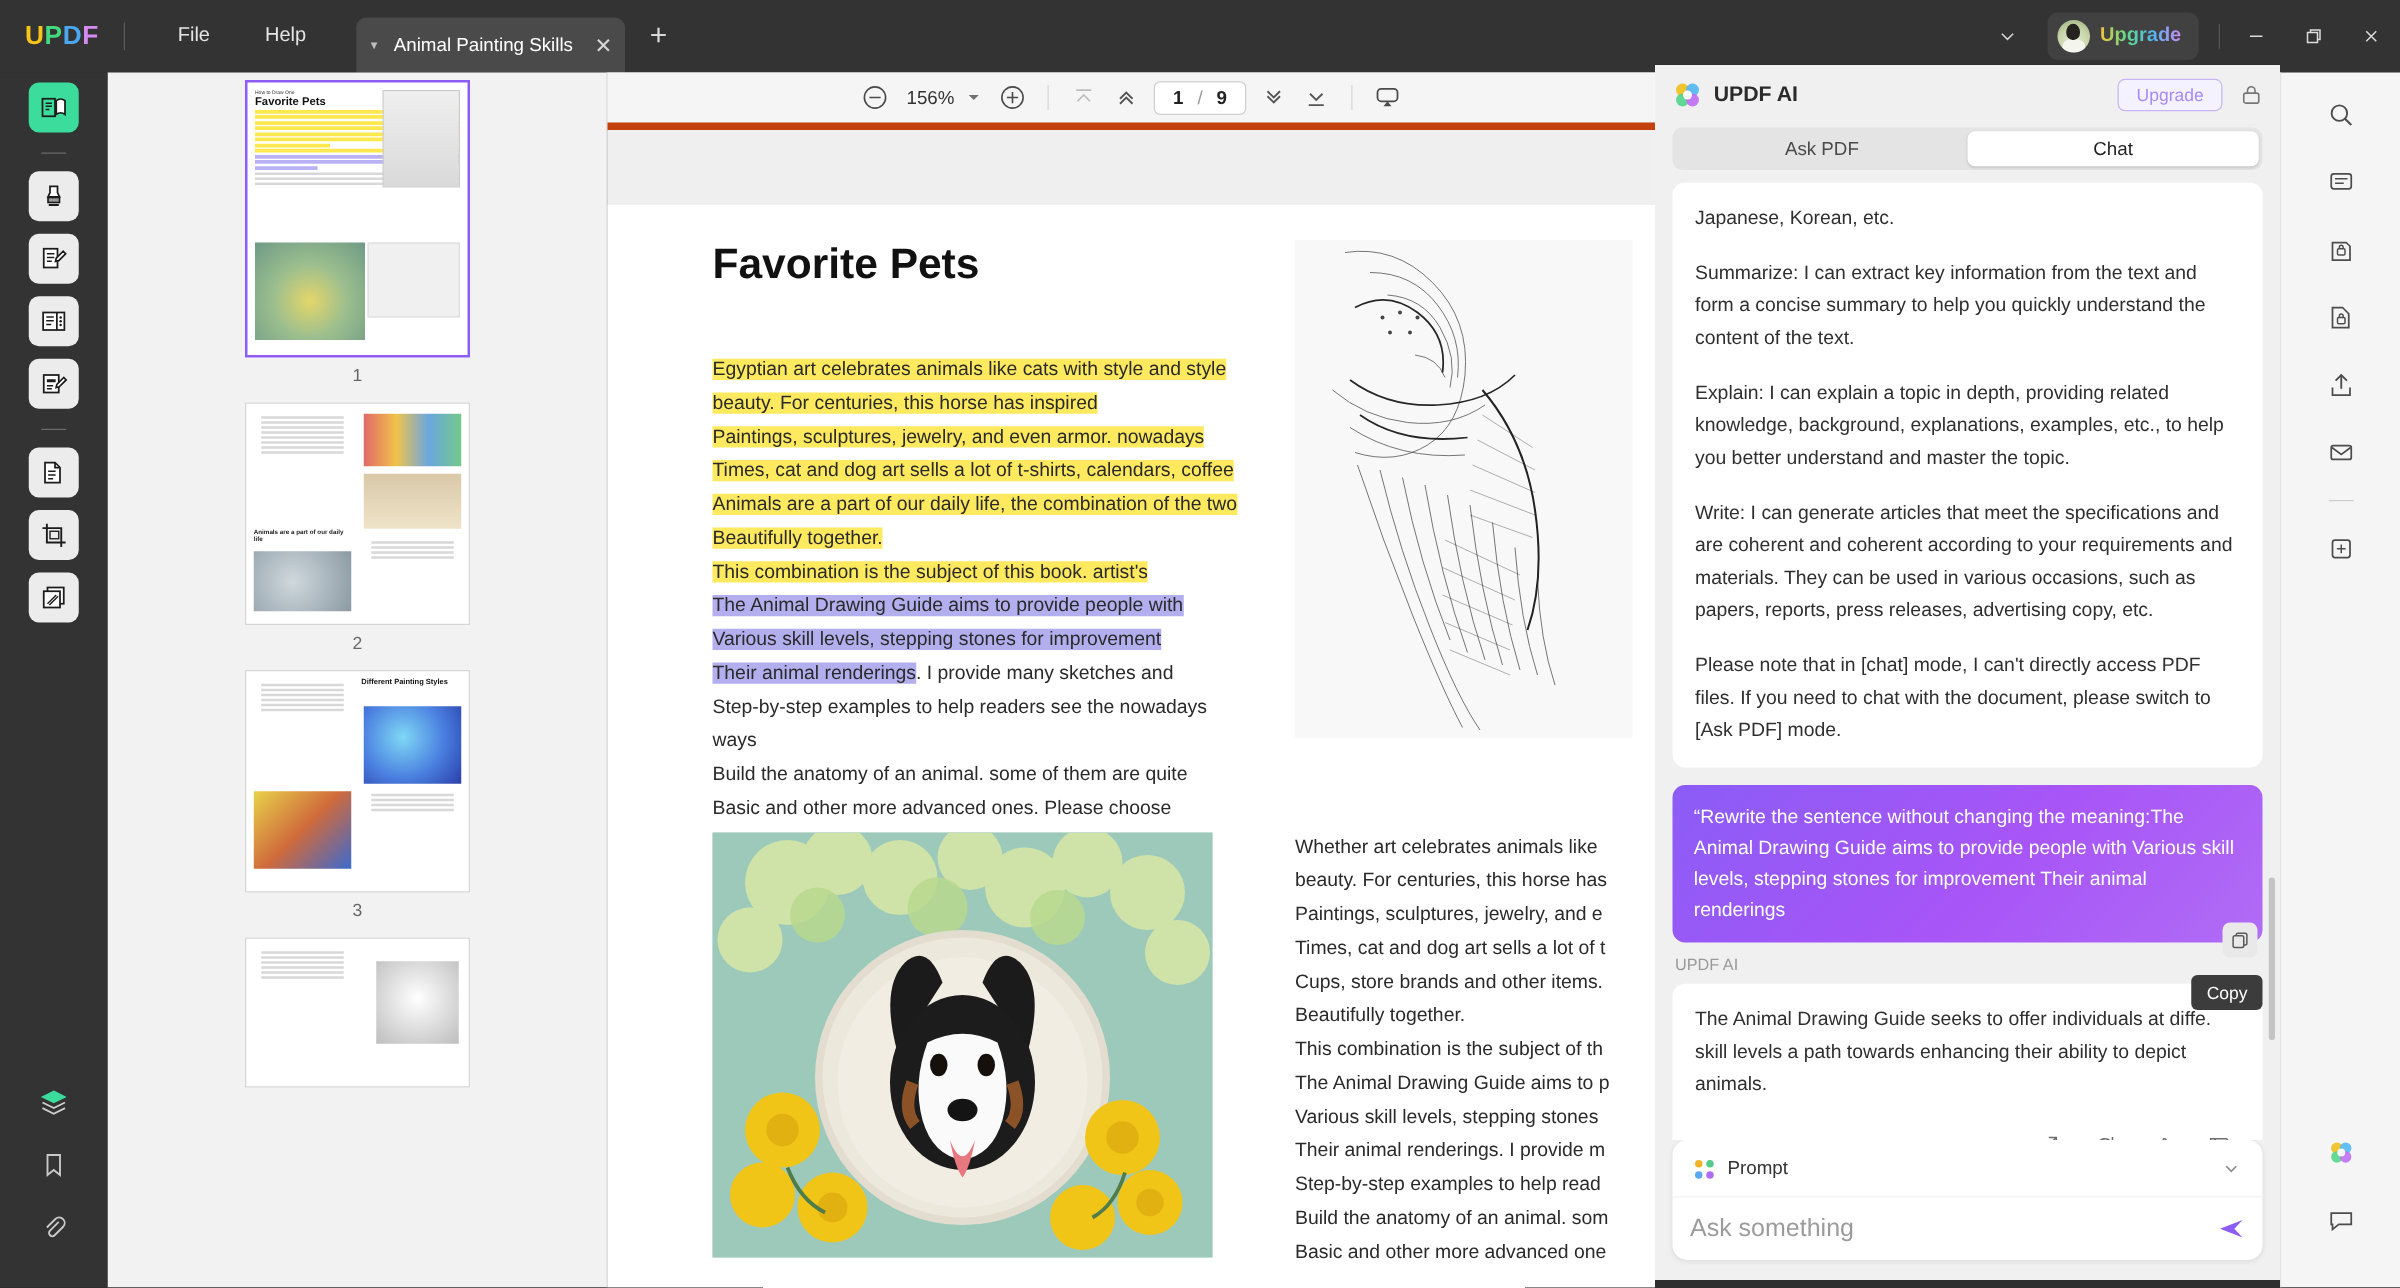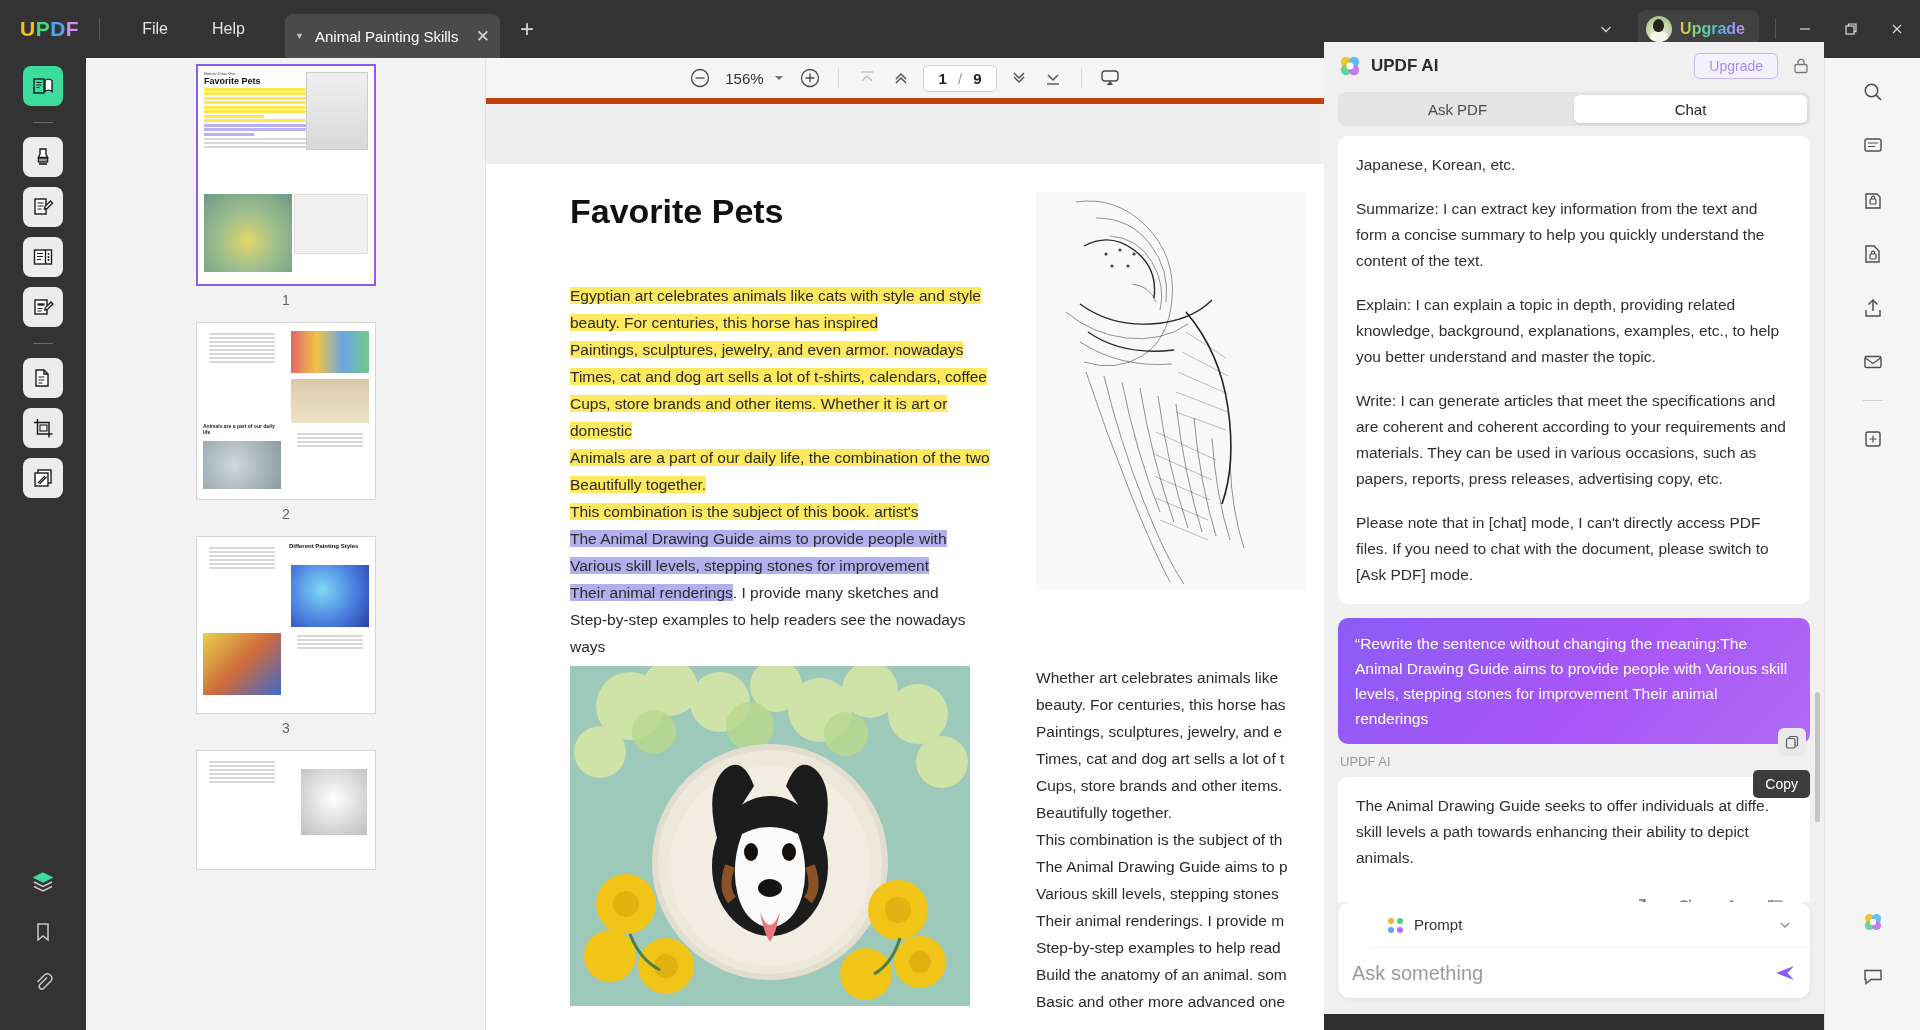--- a/index.html
+++ b/index.html
@@ -132,21 +132,21 @@
     background:#f7f7f7;
   }
   .photo {
     position:absolute; left:84px; top:502px; width:400px; height:340px; overflow:hidden;
     background:#93c4b4;
   }
   .doc-col2 { position:absolute; left:550px; top:500px; width:300px; }
 
   
   .aipanel {
-    position:absolute; left:1324px; top:42px; width:500px; height:972px; background:#f0f0f0;
+    position:absolute; left:1324px; top:52px; width:500px; height:972px; background:#f0f0f0;
     display:flex; flex-direction:column;
   }
   .ai-head { height:48px; display:flex; align-items:center; padding:0 14px; flex:none; }
   .ai-logo { width:24px; height:24px; position:relative; margin-right:9px; flex:none; }
   .ai-title { font-size:17px; font-weight:bold; color:#2b2b2b; flex:1; }
   .ai-upg {
     border:1px solid #c7b5f5; color:#a78bfa; font-size:14px; padding:4px 14px; border-radius:6px;
     background:#f5f2ff; cursor:pointer;
   }
   .ai-lock { color:#777; font-size:16px; margin-left:14px; cursor:pointer; }
@@ -177,21 +177,21 @@
     position:absolute; right:4px; top:-66px; width:28px; height:28px; border-radius:6px; background:#e9e9e9;
     display:flex; align-items:center; justify-content:center; color:#5a5a5a; cursor:pointer;
   }
   .tooltip {
     position:absolute; right:0; top:-24px; background:#3c3c3c; color:#fff; font-size:14px;
     padding:6px 12px; border-radius:5px; white-space:nowrap;
   }
   .scrollthumb { position:absolute; right:4px; top:556px; width:5px; height:130px; border-radius:3px; background:#c4c4c4; cursor:pointer; }
   .ai-bottom { flex:none; padding:0 14px 16px; }
   .prompt-card { background:#fff; border-radius:12px; box-shadow:0 1px 4px rgba(0,0,0,.08); }
-  .prompt-row { display:flex; align-items:center; height:46px; padding:0 18px; border-bottom:1px solid #efefef; cursor:pointer;margin-left:32px; }
+  .prompt-row { display:flex; align-items:center; height:46px; padding:0 18px; border-bottom:1px solid #efefef; cursor:pointer; }
   .prompt-dots { width:16px; height:16px; position:relative; margin-right:10px; flex:none; }
   .pd { position:absolute; width:6px; height:6px; border-radius:50%; }
   .prompt-lbl { flex:1; font-size:15px; color:#333; }
   .ask-row { display:flex; align-items:center; height:50px; padding:0 14px; }
   .ask-input { flex:1; border:none; outline:none; font-size:20px; color:#b91c1c; font-family:"Liberation Sans", sans-serif; background:transparent; }
   .ask-input::placeholder { color:#9b9b9b; }
   .send-btn { color:#8b5cf6; cursor:pointer; display:flex; align-items:center; }
 
   
   .rrail {
@@ -503,21 +503,20 @@
 
     <div class="page">
       <div class="paper">
         <div class="doc-title">Favorite Pets</div>
 
         <div class="doc-col">
           <span class="doc-line"><span class="hl-y">Egyptian art celebrates animals like cats with style and style</span></span>
           <span class="doc-line"><span class="hl-y">beauty. For centuries, this horse has inspired</span></span>
           <span class="doc-line"><span class="hl-y">Paintings, sculptures, jewelry, and even armor. nowadays</span></span>
           <span class="doc-line"><span class="hl-y">Times, cat and dog art sells a lot of t-shirts, calendars, coffee</span></span>
-          <span class="doc-line"><span class="hl-y">Cups, store brands and other items. Whether it is art or domestic</span></span>
           <span class="doc-line"><span class="hl-y">Animals are a part of our daily life, the combination of the two</span></span>
           <span class="doc-line"><span class="hl-y">Beautifully together.</span></span>
           <span class="doc-line"><span class="hl-y">This combination is the subject of this book. artist's</span></span>
           <span class="doc-line"><span class="hl-b">The Animal Drawing Guide aims to provide people with</span></span>
           <span class="doc-line"><span class="hl-b">Various skill levels, stepping stones for improvement</span></span>
           <span class="doc-line"><span class="hl-b">Their animal renderings</span><span>. I provide many sketches and</span></span>
           <span class="doc-line"><span>Step-by-step examples to help readers see the nowadays ways</span></span>
           <span class="doc-line"><span>Build the anatomy of an animal. some of them are quite</span></span>
           <span class="doc-line"><span>Basic and other more advanced ones. Please choose</span></span>
         </div>

